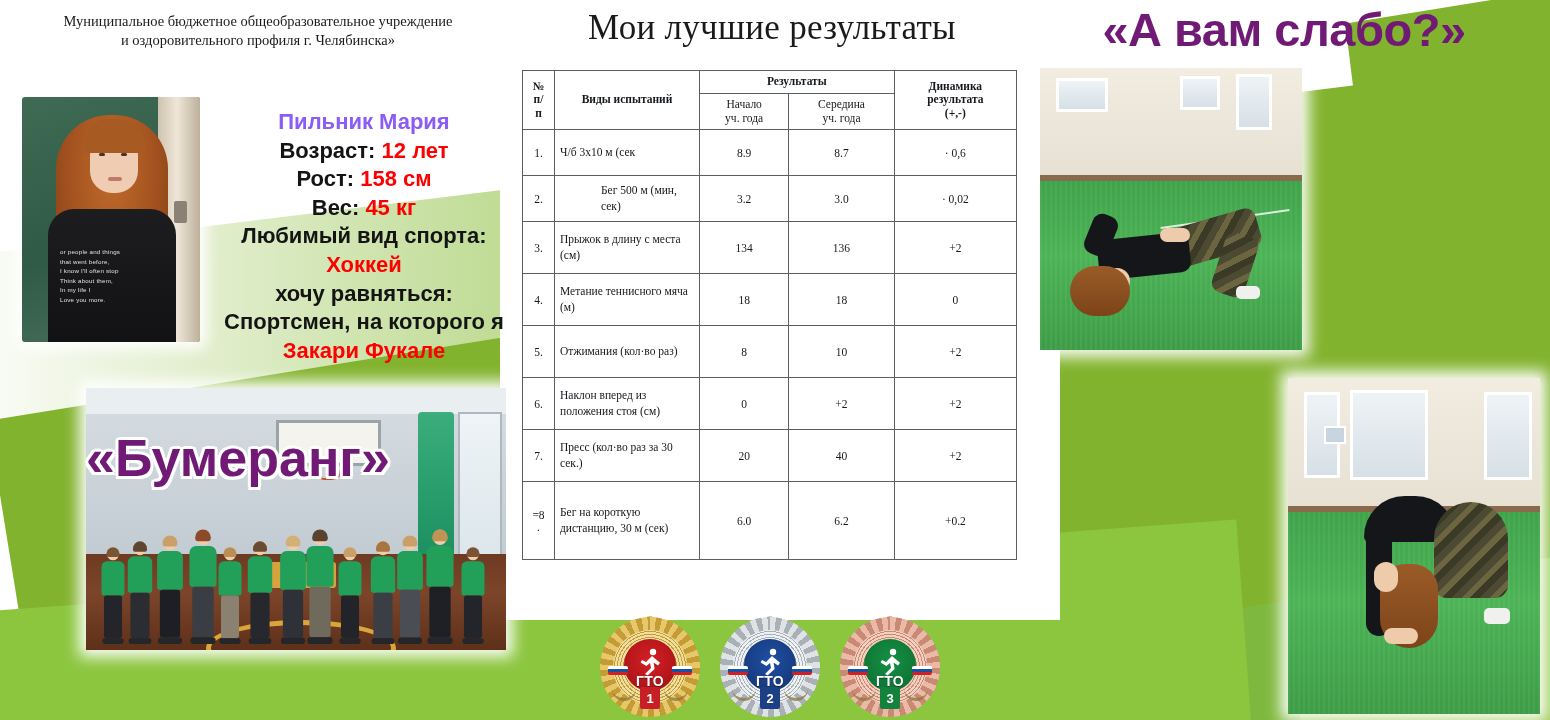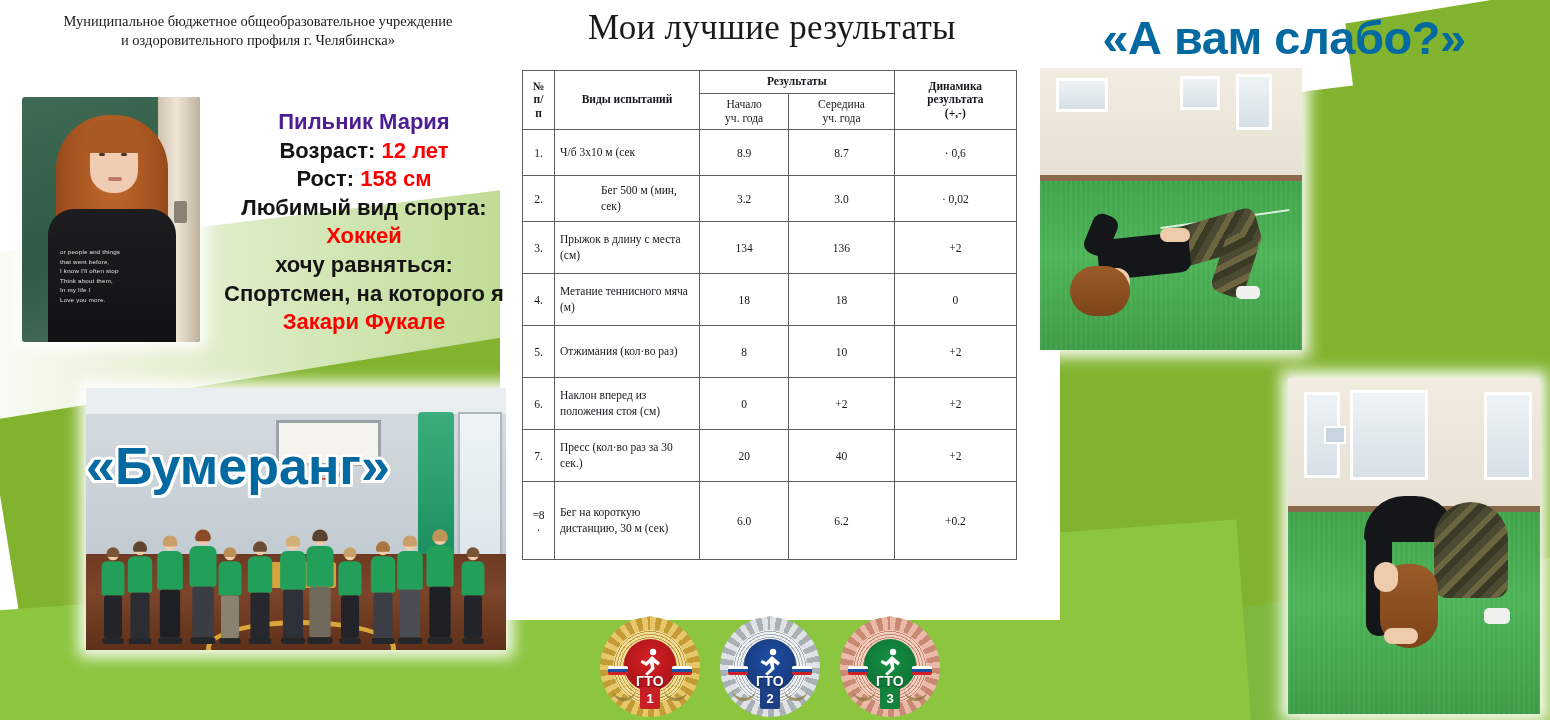--- a/index.html
+++ b/index.html
@@ -98,21 +98,21 @@
     color:#f2f2f2; font-size:6.2px; line-height:1.55; font-family:"Liberation Sans",sans-serif;
     text-align:left; opacity:.92; letter-spacing:.2px; }
 
   
   .person-info {
     position:absolute; left:208px; top:108px; width:312px; z-index:6;
     text-align:center; color:#141414; font-size:22px; line-height:1.30; font-weight:bold;
   }
   .person-info .red { color:#ff0000; }
   .person-info .lbl { font-weight:bold; }
-  .person-info .name { color:#4c1d95; font-weight:bold; }
+  .person-info .name { color:#8b5cf6; font-weight:bold; }
 
   
   .table-title {
     position:absolute; left:522px; top:8px; width:500px; z-index:6;
     text-align:center; font-family:"Liberation Serif", serif;
     font-size:35px; color:#1a1a1a; font-weight:normal; letter-spacing:.3px;
   }
 
   
   .table-wrap { position:absolute; left:522px; top:70px; width:495px; z-index:6; }
@@ -127,23 +127,22 @@
   td.c-name { width:145px; text-align:left; padding-left:9px; line-height:1.35; }
   td.c-val  { text-align:center; font-size:13px; }
   th.h-num  { width:32px; }
   th.h-name { width:145px;margin-left:16px; }
   tr.r-tall td { height:52px; }
   tr.r-short td { height:46px; }
   tr.r-xtall td { height:78px; }
 
   
   .red-title {
-    position:absolute; z-index:8; color:#0369a1; font-weight:bold;
+    position:absolute; z-index:8; color:#701a75; font-weight:bold;
     font-family:"Liberation Sans", sans-serif;
-    margin-top:8px;
   }
   .title-avam { left:1034px; top:2px; width:500px; text-align:center; font-size:47px; letter-spacing:-0.5px; }
   .title-boomerang {
     left:86px; top:428px; width:412px; text-align:left; font-size:52px;
     text-shadow:
       -2.5px -2.5px 0 #fff, 2.5px -2.5px 0 #fff, -2.5px 2.5px 0 #fff, 2.5px 2.5px 0 #fff,
       -3px 0 0 #fff, 3px 0 0 #fff, 0 -3px 0 #fff, 0 3px 0 #fff;
   }
 
   
@@ -264,20 +263,24 @@
 
   <div class="person-info">
     <div class="name">Пильник Мария</div>
     <div>
       <span class="lbl">Возраст:</span>
       <span class="red">12 лет</span>
     </div>
     <div>
       <span class="lbl">Рост:</span>
       <span class="red">158 см</span>
+    </div>
+    <div>
+      <span class="lbl">Вес:</span>
+      <span class="red">45 кг</span>
     </div>
     <div class="lbl">Любимый вид спорта:</div>
     <div class="red">Хоккей</div>
     <div class="lbl">хочу равняться:</div>
     <div class="lbl">Спортсмен, на которого я</div>
     <div class="red">Закари Фукале</div>
   </div>
 
   <div class="table-title">Мои лучшие результаты</div>
 

